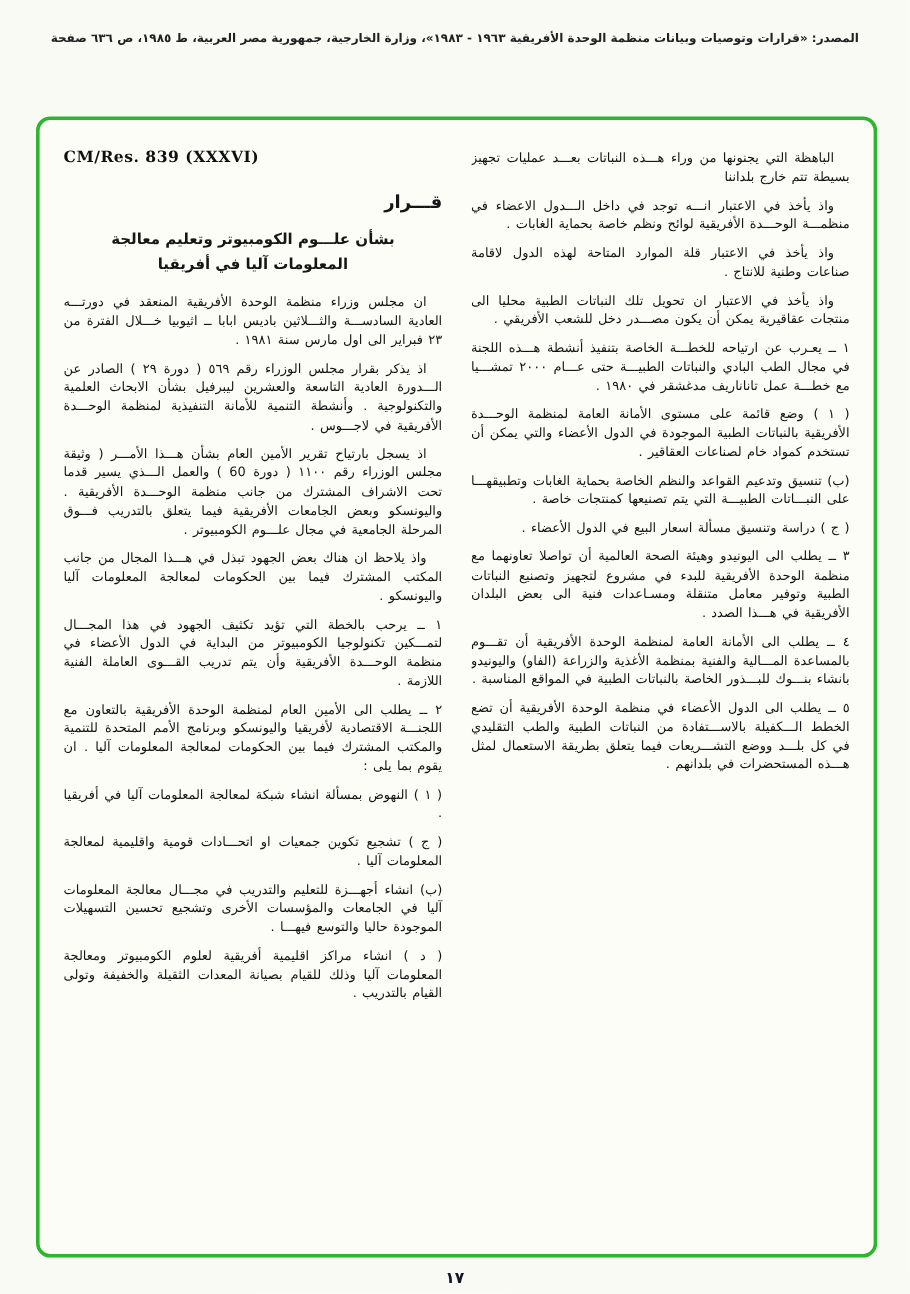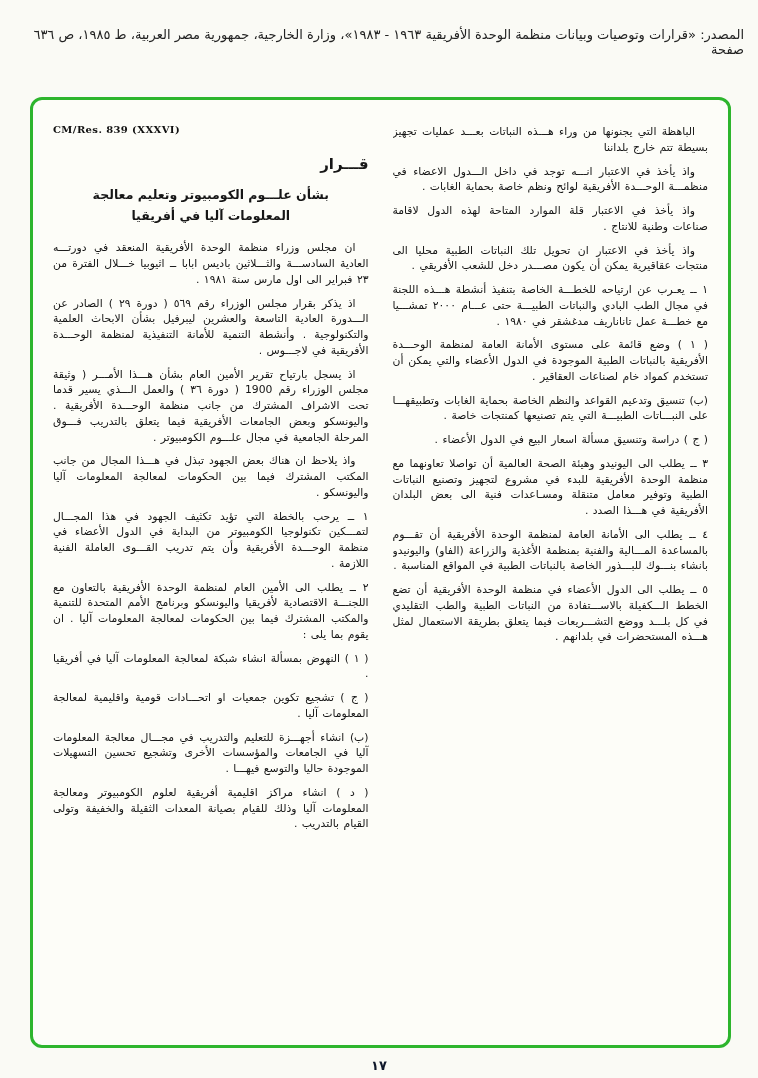--- a/index.html
+++ b/index.html
@@ -19,25 +19,24 @@
     text-align: center;
     direction: rtl;
   }
   .header-line1 {
     font-size: 12.5px;
     font-weight: bold;
     line-height: 1.55;
     color: #111;
   }
   .header-line2 {
-    font-size: 13px;
-    font-weight: normal;
+    font-size: 10px;
+    font-weight: bold;
     margin-top: 5px;
     color: #222;
-    text-align: right;
   }
 
   
   .content-frame {
     position: absolute;
     top: 97px; left: 30px; right: 27px; bottom: 30px;
     border: 3px solid #2db52d;
     border-radius: 12px;
     background: #fdfdf8;
     padding: 24px 20px 14px 20px;
@@ -55,21 +54,21 @@
     direction: rtl;
     overflow: hidden;
   }
 
   
   .res-code {
     direction: ltr;
     text-align: left;
     font-family: "DejaVu Serif", serif;
     font-weight: bold;
-    font-size: 10px;
+    font-size: 13px;
     letter-spacing: 0.4px;
     margin-bottom: 20px;
     color: #101010;
   }
   .res-title-word {
     text-align: right;
     font-weight: bold;
     font-size: 15px;
     letter-spacing: 1px;
     margin-bottom: 12px;
@@ -129,21 +128,21 @@
       <p class="para clause">٥ ــ يطلب الى الدول الأعضاء في منظمة الوحدة الأفريقية أن تضع الخطط الـــكفيلة بالاســـتفادة من النباتات الطبية والطب التقليدي في كل بلـــد ووضع التشـــريعات فيما يتعلق بطريقة الاستعمال لمثل هـــذه المستحضرات في بلدانهم .</p>
     </div>
 
     <div class="col">
       <div class="res-code">CM/Res. 839 (XXXVI)</div>
       <div class="res-title-word">قـــرار</div>
       <div class="res-subtitle">بشأن علـــوم الكومبيوتر وتعليم معالجة</div>
       <div class="res-subtitle last">المعلومات آليا في أفريقيا</div>
       <p class="para">ان مجلس وزراء منظمة الوحدة الأفريقية المنعقد في دورتـــه العادية السادســـة والثـــلاثين باديس ابابا ــ اثيوبيا خـــلال الفترة من ٢٣ فبراير الى اول مارس سنة ١٩٨١ .</p>
       <p class="para">اذ يذكر بقرار مجلس الوزراء رقم ٥٦٩ ( دورة ٢٩ ) الصادر عن الـــدورة العادية التاسعة والعشرين ليبرفيل بشأن الابحاث العلمية والتكنولوجية . وأنشطة التنمية للأمانة التنفيذية لمنظمة الوحـــدة الأفريقية في لاجـــوس .</p>
-      <p class="para">اذ يسجل بارتياح تقرير الأمين العام بشأن هـــذا الأمـــر ( وثيقة مجلس الوزراء رقم 1900 ( دورة ٣٦ ) والعمل الـــذي يسير قدما تحت الاشراف المشترك من جانب منظمة الوحـــدة الأفريقية . واليونسكو وبعض الجامعات الأفريقية فيما يتعلق بالتدريب فـــوق المرحلة الجامعية في مجال علـــوم الكومبيوتر .</p>
+      <p class="para">اذ يسجل بارتياح تقرير الأمين العام بشأن هـــذا الأمـــر ( وثيقة مجلس الوزراء رقم ١١٠٠ ( دورة 60 ) والعمل الـــذي يسير قدما تحت الاشراف المشترك من جانب منظمة الوحـــدة الأفريقية . واليونسكو وبعض الجامعات الأفريقية فيما يتعلق بالتدريب فـــوق المرحلة الجامعية في مجال علـــوم الكومبيوتر .</p>
       <p class="para">واذ يلاحظ ان هناك بعض الجهود تبذل في هـــذا المجال من جانب المكتب المشترك فيما بين الحكومات لمعالجة المعلومات آليا واليونسكو .</p>
       <p class="para clause">١ ــ يرحب بالخطة التي تؤيد تكثيف الجهود في هذا المجـــال لتمـــكين تكنولوجيا الكومبيوتر من البداية في الدول الأعضاء في منظمة الوحـــدة الأفريقية وأن يتم تدريب القـــوى العاملة الفنية اللازمة .</p>
       <p class="para clause">٢ ــ يطلب الى الأمين العام لمنظمة الوحدة الأفريقية بالتعاون مع اللجنـــة الاقتصادية لأفريقيا واليونسكو وبرنامج الأمم المتحدة للتنمية والمكتب المشترك فيما بين الحكومات لمعالجة المعلومات آليا . ان يقوم بما يلى :</p>
       <p class="para clause">( ١ ) النهوض بمسألة انشاء شبكة لمعالجة المعلومات آليا في أفريقيا .</p>
       <p class="para clause">( ج ) تشجيع تكوين جمعيات او اتحـــادات قومية واقليمية لمعالجة المعلومات آليا .</p>
       <p class="para clause">(ب) انشاء أجهـــزة للتعليم والتدريب في مجـــال معالجة المعلومات آليا في الجامعات والمؤسسات الأخرى وتشجيع تحسين التسهيلات الموجودة حاليا والتوسع فيهـــا .</p>
       <p class="para clause">( د ) انشاء مراكز اقليمية أفريقية لعلوم الكومبيوتر ومعالجة المعلومات آليا وذلك للقيام بصيانة المعدات الثقيلة والخفيفة وتولى القيام بالتدريب .</p>
     </div>
 
   </div>

